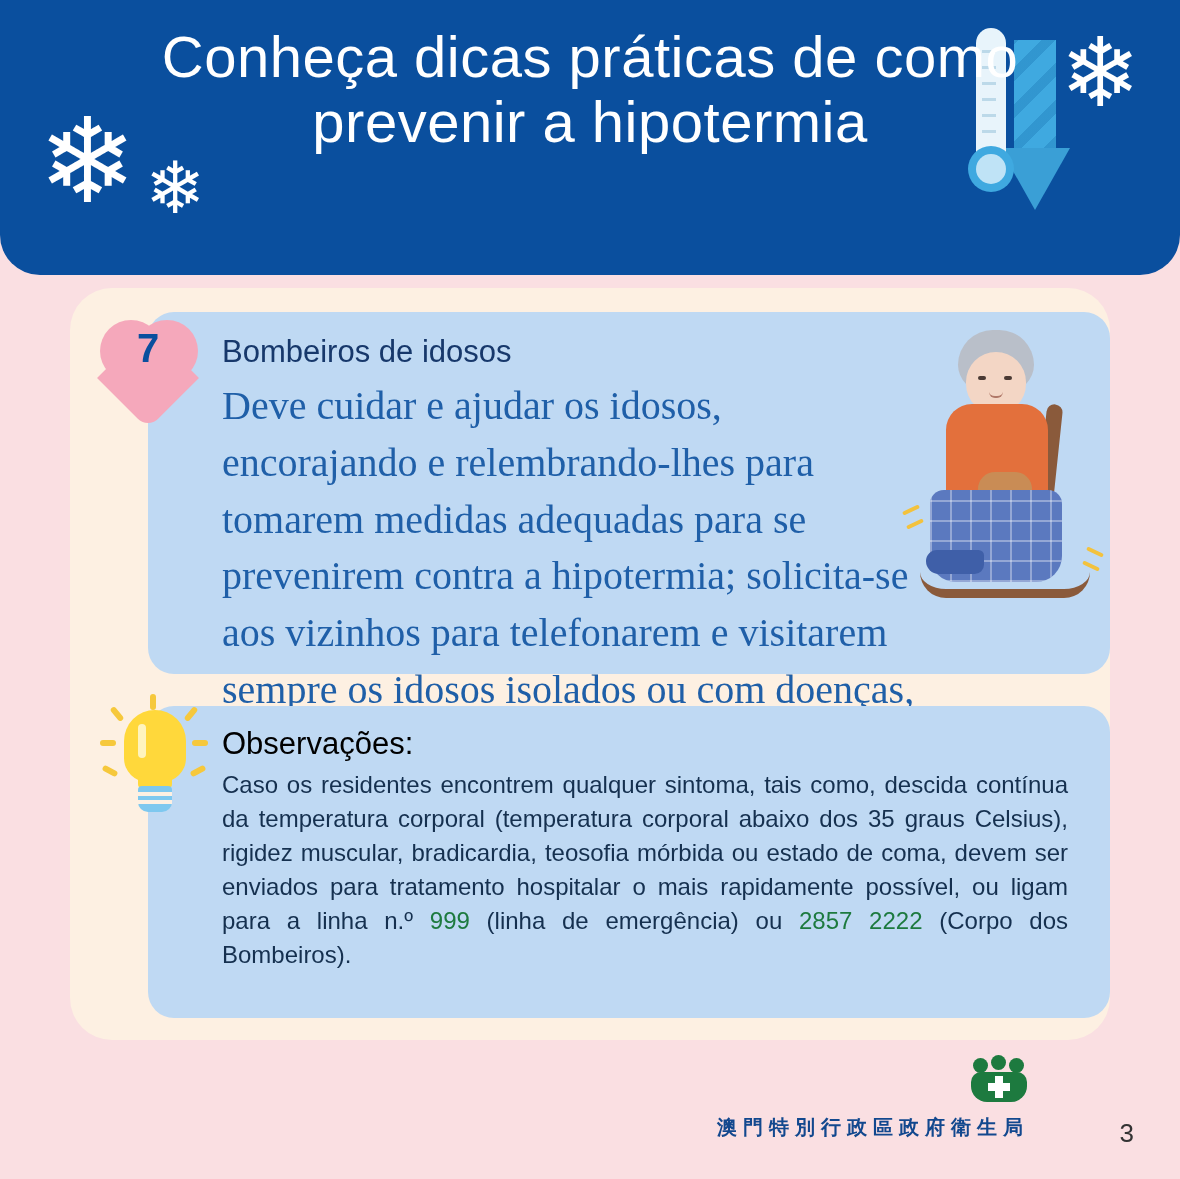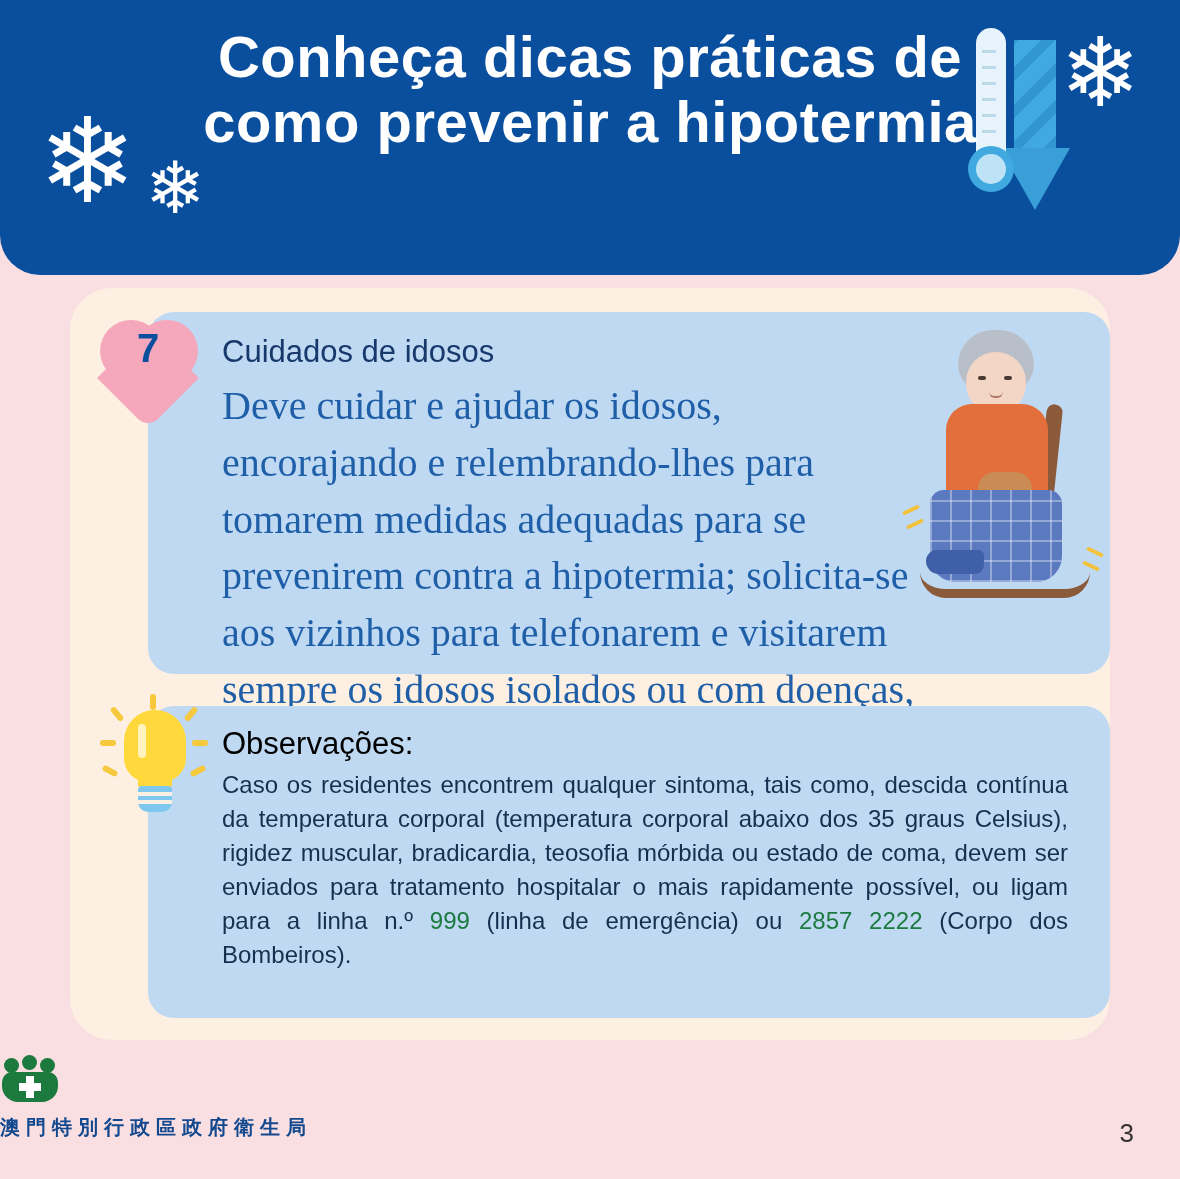--- a/index.html
+++ b/index.html
@@ -25,21 +25,21 @@
     border-bottom-right-radius: 40px;
     overflow: hidden;
   }
   .banner-title {
     position: absolute;
     left: 160px; top: 95px;
     width: 860px;
     text-align: center;
     color: #ffffff;
     font-size: 58px;
-    font-weight: bold;
+    font-weight: normal;
     line-height: 1.12;
     letter-spacing: 0.5px;
   }
 
   
   .snow {
     position: absolute;
     color: #ffffff;
     line-height: 1;
     user-select: none;
@@ -258,21 +258,21 @@
   }
   .bulb-base {
     position: absolute; left: 40px; top: 92px;
     width: 34px; height: 26px; background: #7ec8ef; border-radius: 4px 4px 10px 10px;
   }
   .bulb-base i { position:absolute; left:0; width:34px; height:4px; background:#fdf0e2; }
   .bulb-high { position:absolute; left:40px; top:30px; width:8px;height:34px;background:#fff4bd;border-radius:6px;}
   .ray { position: absolute; background: #f6c83c; border-radius: 3px; }
 
   
-  .footer { position: absolute; left: 0; top: 1058px; width: 1029px; text-align: left; }
+  .footer { position: absolute; left: 0; top: 1058px; width: 1029px; text-align: right; }
   .logo-mark { display: inline-block; width: 60px; height: 48px; position: relative; }
   .logo-mark .p {
     position: absolute; width: 15px; height: 15px; border-radius: 50%; background: #1d7a3f;
   }
   .logo-mark .p1 { left: 4px; top: 0; }
   .logo-mark .p2 { left: 22px; top: -3px; }
   .logo-mark .p3 { left: 40px; top: 0; }
   .logo-mark .body {
     position: absolute; left: 2px; top: 14px; width: 56px; height: 30px;
     background: #1d7a3f; border-radius: 10px 10px 16px 16px;
@@ -327,21 +327,21 @@
 
   <div class="card-blue" id="card-tip"></div>
 
   <div class="heart">
     <div class="lobe l1"></div>
     <div class="lobe l2"></div>
     <div class="tip"></div>
     <div class="num">7</div>
   </div>
 
-  <div class="tip-title">Cuidados de idosos</div>
+  <div class="tip-title">Bombeiros de idosos</div>
   <div class="tip-body">Deve cuidar e ajudar os idosos, encorajando e relembrando-lhes para tomarem medidas adequadas para se prevenirem contra a hipotermia; solicita-se aos vizinhos para telefonarem e visitarem sempre os idosos isolados ou com doenças, de maneira a reduzir os riscos de acontecer acidentes.</div>
 
   <div class="elder">
     <div class="e-chair-back"></div>
     <div class="e-hair"></div>
     <div class="e-face"></div>
     <div class="e-eye l"></div>
     <div class="e-eye r"></div>
     <div class="e-mouth"></div>
     <div class="e-body"></div>

